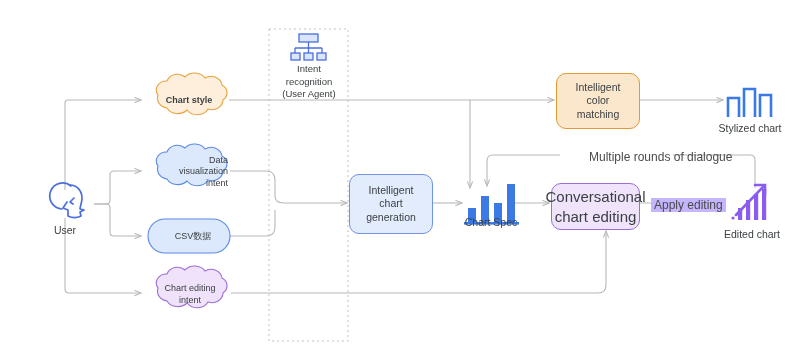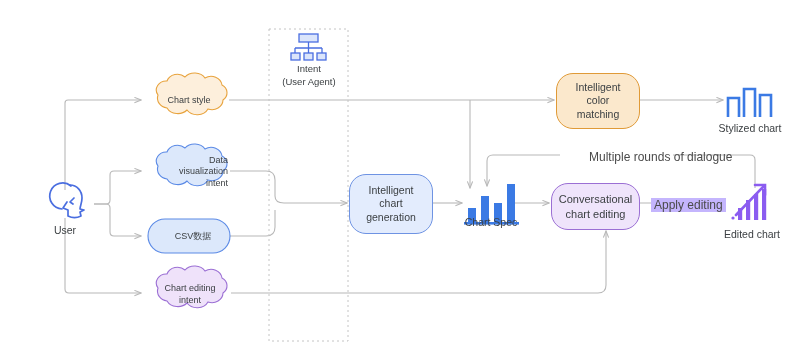--- a/index.html
+++ b/index.html
@@ -4,21 +4,21 @@
 <style>
   html,body{margin:0;padding:0;background:#ffffff;}
   body{width:800px;height:348px;overflow:hidden;
        font-family:"Liberation Sans","DejaVu Sans",sans-serif;
        color:#3c4043;}
   #stage{position:relative;width:800px;height:348px;}
   svg.layer{position:absolute;left:0;top:0;width:800px;height:348px;}
   .node{position:absolute;display:flex;align-items:center;justify-content:center;
         text-align:center;line-height:1.22;}
   .nlabel{position:absolute;text-align:center;width:140px;}
-  .boxnode{border-radius:17px;border:1px solid #999;font-size:11.5px;}
+  .boxnode{border-radius:10px;border:1px solid #999;font-size:11.5px;}
   .cloudtext,.pilltext{font-size:9px;}
   .edgelabel{position:absolute;font-size:12px;color:#4a4a4a;white-space:nowrap;}
   .caption{font-size:10.5px;color:#3c4043;}
   .groupcap{position:absolute;width:96px;text-align:center;font-size:9.5px;
             color:#3c4043;line-height:1.32;}
 </style>
 </head>
 <body>
 
 <div id="stage">
@@ -124,37 +124,38 @@
         <rect x="738" y="208" width="4.2" height="12"></rect>
         <rect x="746" y="200" width="4.2" height="20"></rect>
         <rect x="754" y="194" width="4.2" height="26"></rect>
         <rect x="762" y="189" width="4.2" height="31"></rect>
       </g>
     </g>
   </svg>
 
   <div class="nlabel caption" style="left:-5px;top:224px;">User</div>
 
-  <div class="node cloudtext" style="left:149px;top:92px;width:80px;height:16px;">Chart style</div>
+  <div class="node cloudtext" style="left:149px;top:92px;width:80px;height:16px;font-weight:bold;">Chart style</div>
 
   <div style="position:absolute;left:152px;top:155px;width:76px;text-align:right;font-size:9px;line-height:1.25;">
     <div>Data</div>
     <div>visualization</div>
     <div>intent</div>
   </div>
 
   <div class="node pilltext" style="left:152px;top:228px;width:82px;height:16px;">CSV数据</div>
 
   <div style="position:absolute;left:152px;top:283px;width:76px;text-align:center;font-size:9px;line-height:1.28;">
     <div>Chart editing</div>
     <div>intent</div>
   </div>
 
   <div class="groupcap" style="left:261px;top:63px;">
     <div>Intent</div>
+    <div>recognition</div>
     <div>(User Agent)</div>
   </div>
 
   <div class="node boxnode" style="left:349px;top:174px;width:82px;height:58px;
        background:#e3ecfd;border-color:#6e93e3;flex-direction:column;">
     <div style="font-size:10.5px;line-height:1.3;">
       <div>Intelligent</div>
       <div>chart</div>
       <div>generation</div>
     </div>
@@ -168,21 +169,21 @@
       <div>Intelligent</div>
       <div>color</div>
       <div>matching</div>
     </div>
   </div>
 
   <div class="nlabel caption" style="left:680px;top:122px;">Stylized chart</div>
 
   <div class="node boxnode" style="left:551px;top:183px;width:87px;height:45px;
        background:#efe4fb;border-color:#9b6fd4;flex-direction:column;">
-    <div style="font-size:11px;line-height:1.3;">
+    <div style="font-size:15px;line-height:1.3;">
       <div>Conversational</div>
       <div>chart editing</div>
     </div>
   </div>
 
   <div class="nlabel caption" style="left:682px;top:228px;">Edited chart</div>
 
   <div class="edgelabel" style="left:589px;top:150px;">Multiple rounds of dialogue</div>
   <div class="edgelabel" style="left:651px;top:198px;background:#c4b5fd;padding:0 3px;">Apply editing</div>
 

